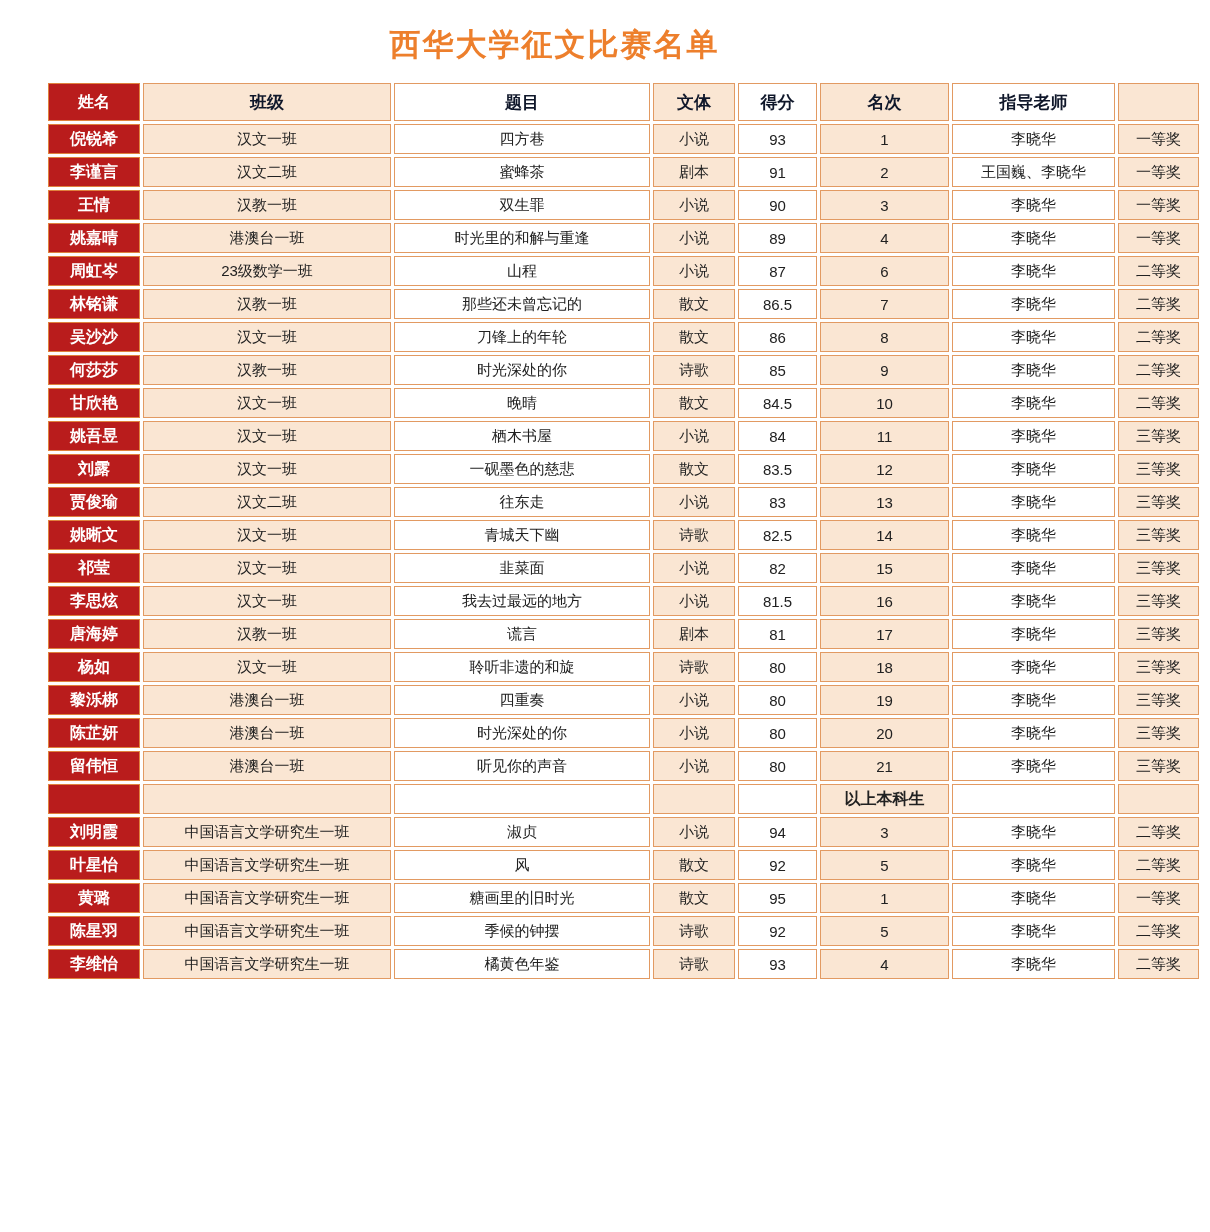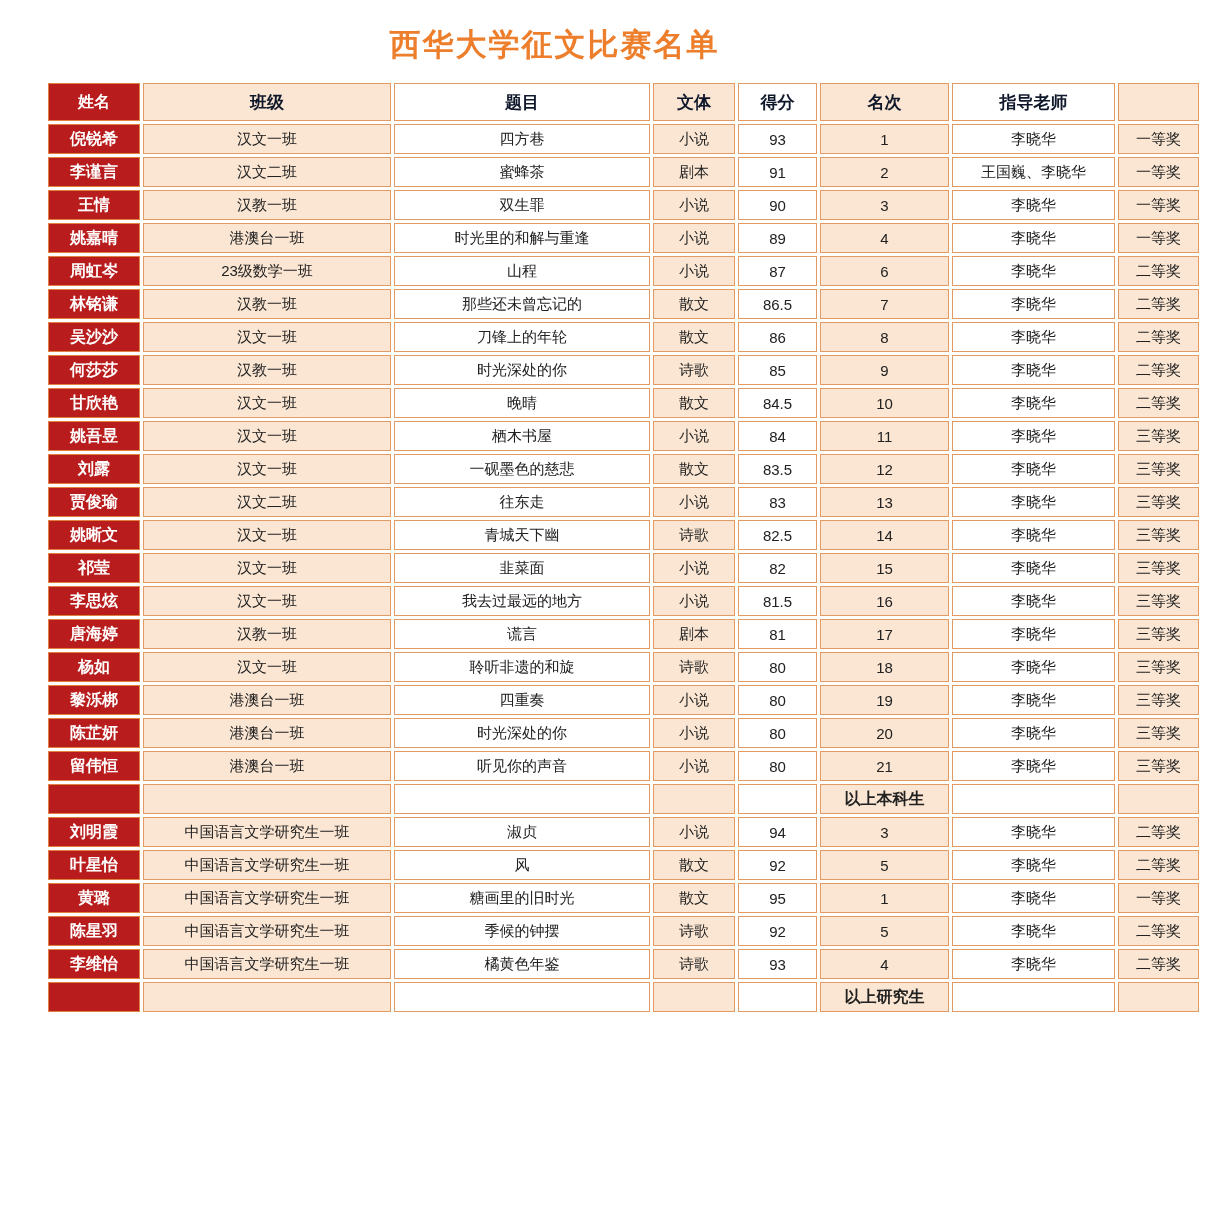--- a/index.html
+++ b/index.html
@@ -347,25 +347,15 @@
         <tr>
           <td class="c0">李维怡</td>
           <td class="c1">中国语言文学研究生一班</td>
           <td class="c2">橘黄色年鉴</td>
           <td class="c3">诗歌</td>
           <td class="c4">93</td>
           <td class="c5">4</td>
           <td class="c6">李晓华</td>
           <td class="c7">二等奖</td>
         </tr>
-        <tr>
-          <td class="c0"></td>
-          <td class="c1"></td>
-          <td class="c2"></td>
-          <td class="c3"></td>
-          <td class="c4"></td>
-          <td class="c5 section-label">以上研究生</td>
-          <td class="c6"></td>
-          <td class="c7"></td>
-        </tr>
       </tbody>
   </table>
 </div>
 
 </body></html>

